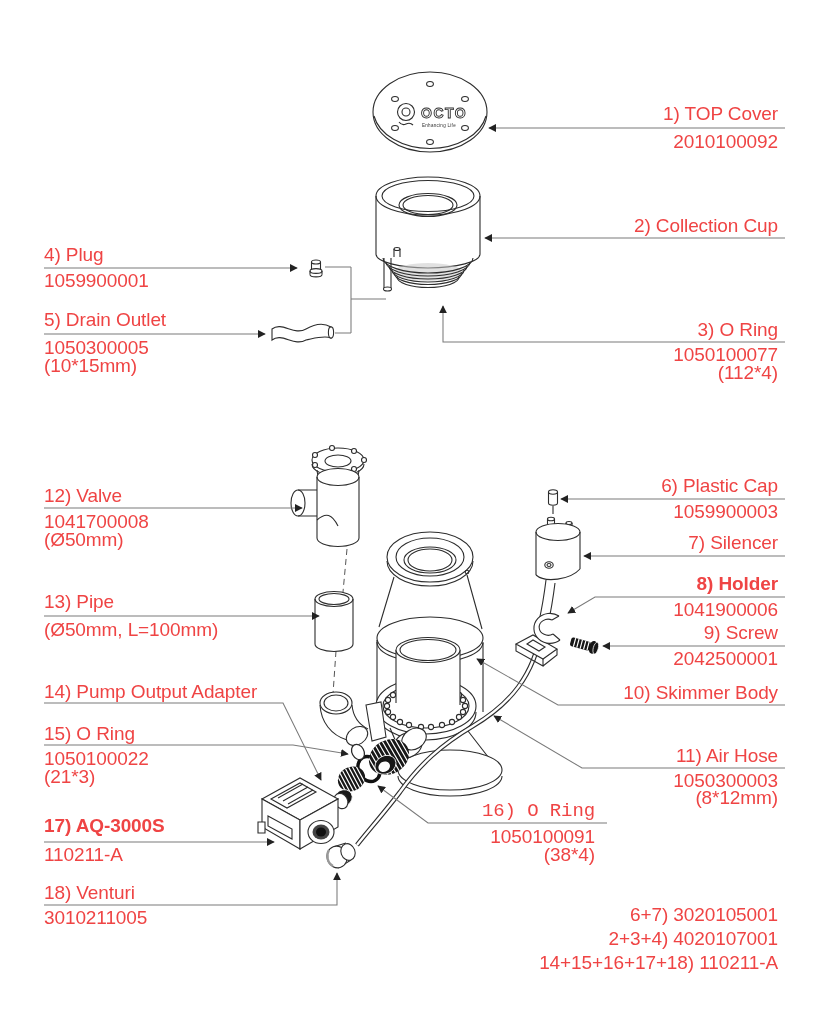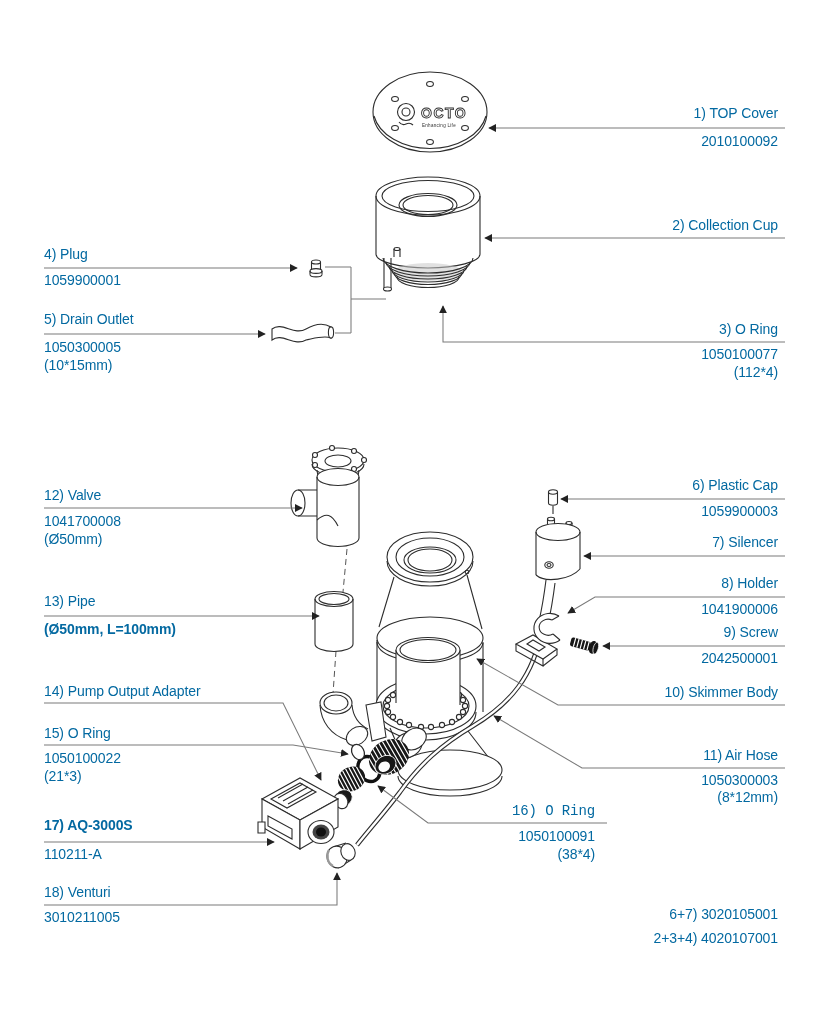--- a/index.html
+++ b/index.html
@@ -1,19 +1,19 @@
 <!DOCTYPE html>
 <html><head>
 <meta charset="utf-8">
 <style>
   html,body{margin:0;padding:0;background:#fff;}
   .canvas{position:relative;width:828px;height:1025px;background:#fff;overflow:hidden;
           font-family:"Liberation Sans",sans-serif;border-radius:21px;}
   .canvas svg{position:absolute;left:0;top:0;}
-  .t{position:absolute;font-size:14px;line-height:19px;color:#0369a1;white-space:nowrap;letter-spacing:-0.1px;}
+  .t{position:absolute;font-size:19px;line-height:19px;color:#ef4444;white-space:nowrap;letter-spacing:-0.1px;}
   .r{text-align:right;}
   .ln{stroke:#2d2d2d;stroke-width:1.1;fill:none;}
   .wf{stroke:#2d2d2d;stroke-width:1.1;fill:#fff;}
   .ldr{stroke:#7a7a7a;stroke-width:1.05;fill:none;}
   .dsh{stroke:#555;stroke-width:1;fill:none;stroke-dasharray:6 4;}
   .dk{fill:#181818;stroke:none;}
   .tick{stroke:#fff;stroke-width:1.2;}
   .hoseO{stroke:#2d2d2d;stroke-width:4.6;fill:none;}
   .hoseI{stroke:#fff;stroke-width:2.4;fill:none;}
   .logoBrand{font-family:"Liberation Sans",sans-serif;font-size:14px;font-weight:700;
@@ -294,47 +294,48 @@
 
 <div class="t r" style="right:50px;top:104px;">1) TOP Cover</div>
 <div class="t r" style="right:50px;top:132px;">2010100092</div>
 <div class="t r" style="right:50px;top:216px;">2) Collection Cup</div>
 <div class="t r" style="right:50px;top:320px;">3) O Ring</div>
 <div class="t r" style="right:50px;top:345px;">1050100077</div>
 <div class="t r" style="right:50px;top:363px;">(112*4)</div>
 <div class="t r" style="right:50px;top:476px;">6) Plastic Cap</div>
 <div class="t r" style="right:50px;top:502px;">1059900003</div>
 <div class="t r" style="right:50px;top:533px;">7) Silencer</div>
-<div class="t r" style="right:50px;top:574px;">8) Holder</div>
+<div class="t r" style="right:50px;top:574px;font-weight:bold;">8) Holder</div>
 <div class="t r" style="right:50px;top:600px;">1041900006</div>
 <div class="t r" style="right:50px;top:623px;">9) Screw</div>
 <div class="t r" style="right:50px;top:649px;">2042500001</div>
 <div class="t r" style="right:50px;top:683px;">10) Skimmer Body</div>
 <div class="t r" style="right:50px;top:746px;">11) Air Hose</div>
 <div class="t r" style="right:50px;top:771px;">1050300003</div>
 <div class="t r" style="right:50px;top:788px;">(8*12mm)</div>
 <div class="t r" style="right:233px;top:802px;font-family:Liberation Mono, monospace;">16) O Ring</div>
 <div class="t r" style="right:233px;top:827px;">1050100091</div>
 <div class="t r" style="right:233px;top:845px;">(38*4)</div>
 
 <div class="t" style="left:44px;top:245px;">4) Plug</div>
 <div class="t" style="left:44px;top:271px;">1059900001</div>
 <div class="t" style="left:44px;top:310px;">5) Drain Outlet</div>
 <div class="t" style="left:44px;top:338px;">1050300005</div>
 <div class="t" style="left:44px;top:356px;">(10*15mm)</div>
 <div class="t" style="left:44px;top:486px;">12) Valve</div>
 <div class="t" style="left:44px;top:512px;">1041700008</div>
 <div class="t" style="left:44px;top:530px;">(Ø50mm)</div>
 <div class="t" style="left:44px;top:592px;">13) Pipe</div>
-<div class="t" style="left:44px;top:620px;font-weight:bold;">(Ø50mm, L=100mm)</div>
+<div class="t" style="left:44px;top:620px;">(Ø50mm, L=100mm)</div>
 <div class="t" style="left:44px;top:682px;">14) Pump Output Adapter</div>
 <div class="t" style="left:44px;top:724px;">15) O Ring</div>
 <div class="t" style="left:44px;top:749px;">1050100022</div>
 <div class="t" style="left:44px;top:767px;">(21*3)</div>
 <div class="t" style="left:44px;top:816px;font-weight:bold;">17) AQ-3000S</div>
 <div class="t" style="left:44px;top:845px;">110211-A</div>
 <div class="t" style="left:44px;top:883px;">18) Venturi</div>
 <div class="t" style="left:44px;top:908px;">3010211005</div>
 
 <div class="t r" style="right:50px;top:905px;margin-left:24px;">6+7) 3020105001</div>
 <div class="t r" style="right:50px;top:929px;">2+3+4) 4020107001</div>
+<div class="t r" style="right:50px;top:953px;">14+15+16+17+18) 110211-A</div>
 
 </div>
 
 </body></html>

